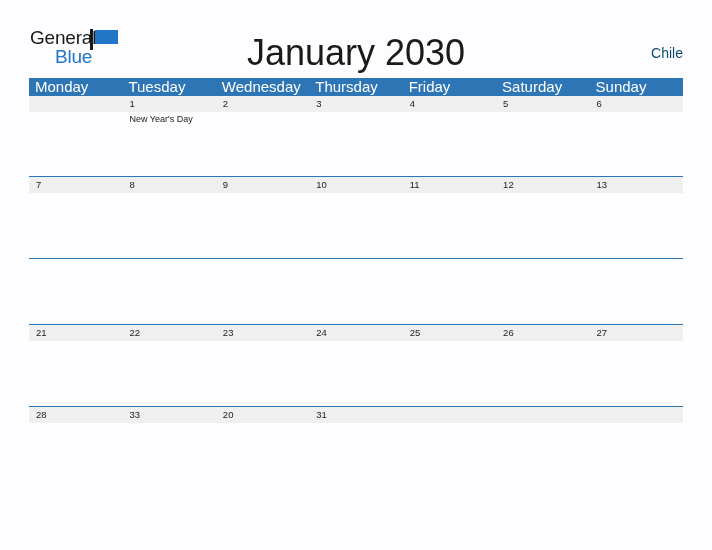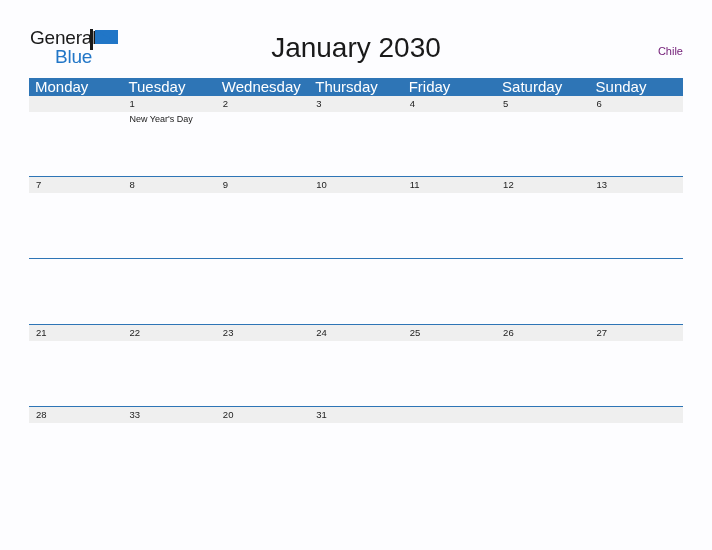--- a/index.html
+++ b/index.html
@@ -52,32 +52,32 @@
     width: 29px;
     height: 21px;
   }
 
   .cal-title {
     position: absolute;
     left: 0;
     right: 0;
     top: 32px;
     text-align: center;
-    font-size: 28px;
+    font-size: 36px;
     color: #1a1a1a;
     font-weight: normal;
     margin: 0;
     letter-spacing: 0px;
   }
   .cal-country {
     position: absolute;
     right: 29px;
     top: 45px;
-    font-size: 11px;
-    color: #701a75;
+    font-size: 14px;
+    color: #0c4a6e;
   }
 
   
   .calendar {
     position: absolute;
     left: 29px;
     top: 78px;
     width: 654px;
   }
   .week-head {

